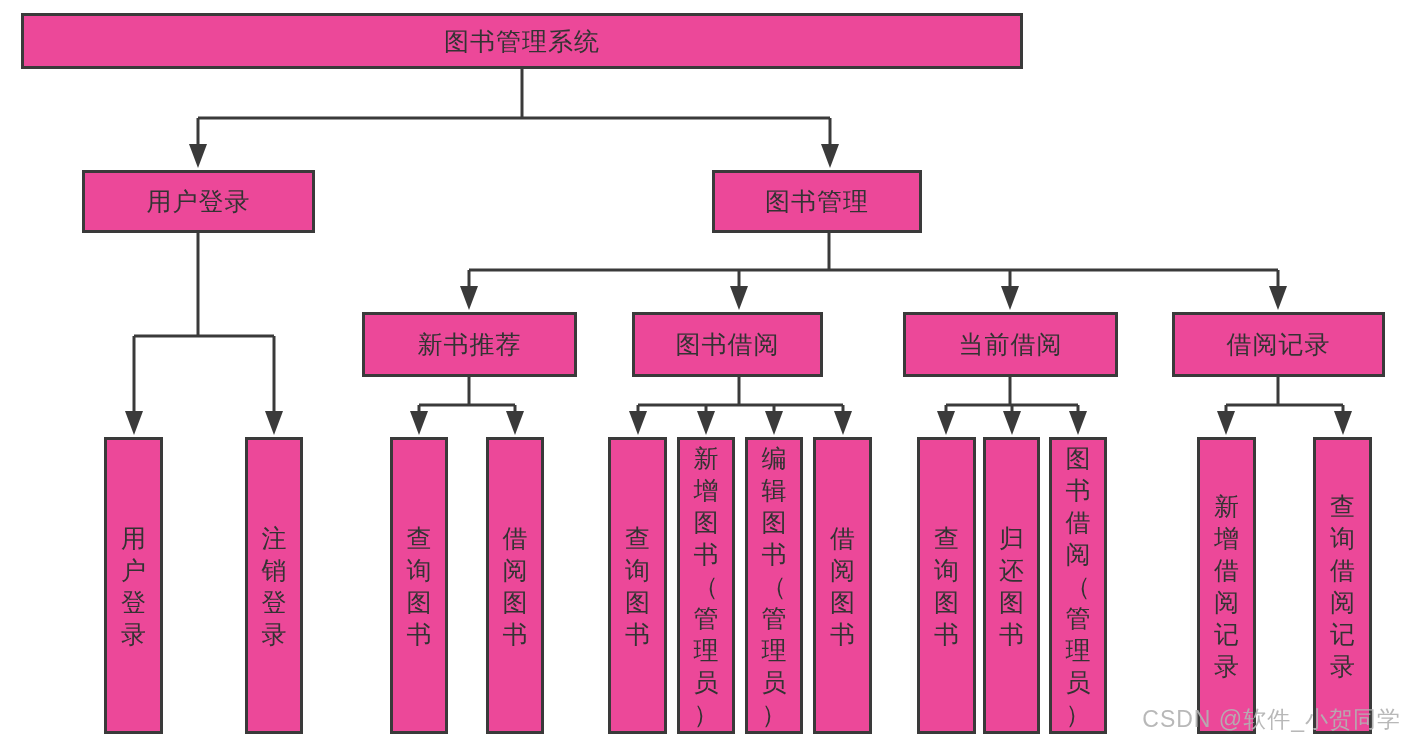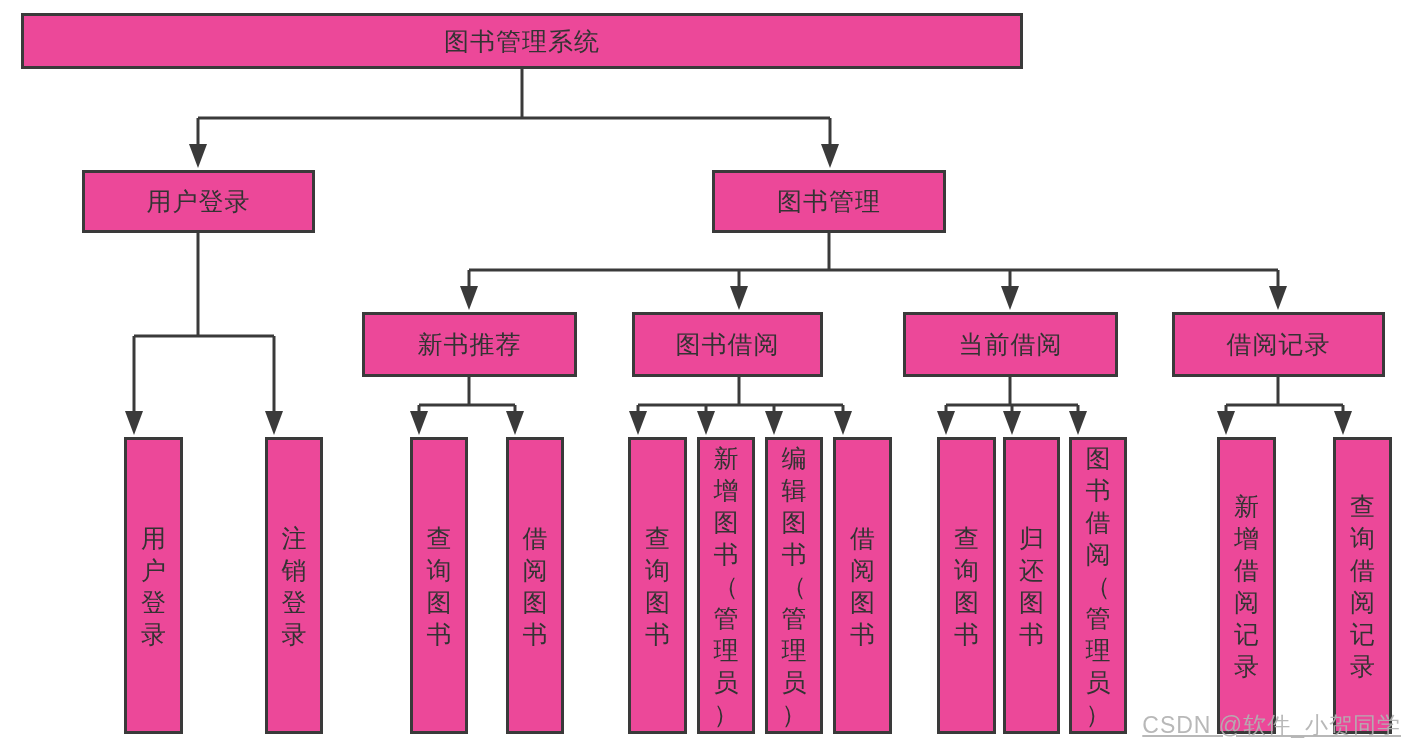--- a/index.html
+++ b/index.html
@@ -30,49 +30,48 @@
     font-size:25px;
     line-height:1.28;
     text-align:center;
     word-break:break-all;
     line-break:anywhere;
     overflow-wrap:anywhere;
   }
   
   .root{left:21px;top:13px;width:1002px;height:56px;}
   .n-user-login{left:82px;top:170px;width:233px;height:63px;}
-  .n-book-mgmt{left:712px;top:170px;width:234px;height:63px;}
+  .n-book-mgmt{left:712px;top:170px;width:210px;height:63px;}
   .n-new-book{left:362px;top:312px;width:215px;height:65px;}
   .n-book-borrow{left:632px;top:312px;width:191px;height:65px;}
   .n-cur-borrow{left:903px;top:312px;width:215px;height:65px;}
   .n-borrow-rec{left:1172px;top:312px;width:213px;height:65px;}
   
-  .leaf{top:437px;height:297px;margin-left:20px;}
+  .leaf{top:437px;height:297px;}
   .lf-1a{left:104px;width:59px;}
   .lf-1b{left:245px;width:58px;}
   .lf-2a{left:390px;width:58px;}
   .lf-2b{left:486px;width:58px;}
   .lf-3a{left:608px;width:59px;}
   .lf-3b{left:677px;width:58px;}
   .lf-3c{left:745px;width:58px;}
   .lf-3d{left:813px;width:59px;}
   .lf-4a{left:917px;width:59px;}
   .lf-4b{left:983px;width:57px;}
   .lf-4c{left:1049px;width:58px;}
   .lf-5a{left:1197px;width:59px;}
   .lf-5b{left:1313px;width:59px;}
   .watermark{
     position:absolute;
-    right:4px;bottom:6px;
+    right:4px;bottom:12px;
     z-index:3;
     font-size:23px;
     color:rgba(178,178,178,0.92);
     white-space:nowrap;
     letter-spacing:1px;
-    text-decoration:underline;
   }
 </style>
 </head>
 <body>
 
 <div id="canvas">
 
   <svg id="wires" width="1405" height="747" viewBox="0 0 1405 747">
     <g stroke="#3a3a3a" stroke-width="3" fill="none">
 

